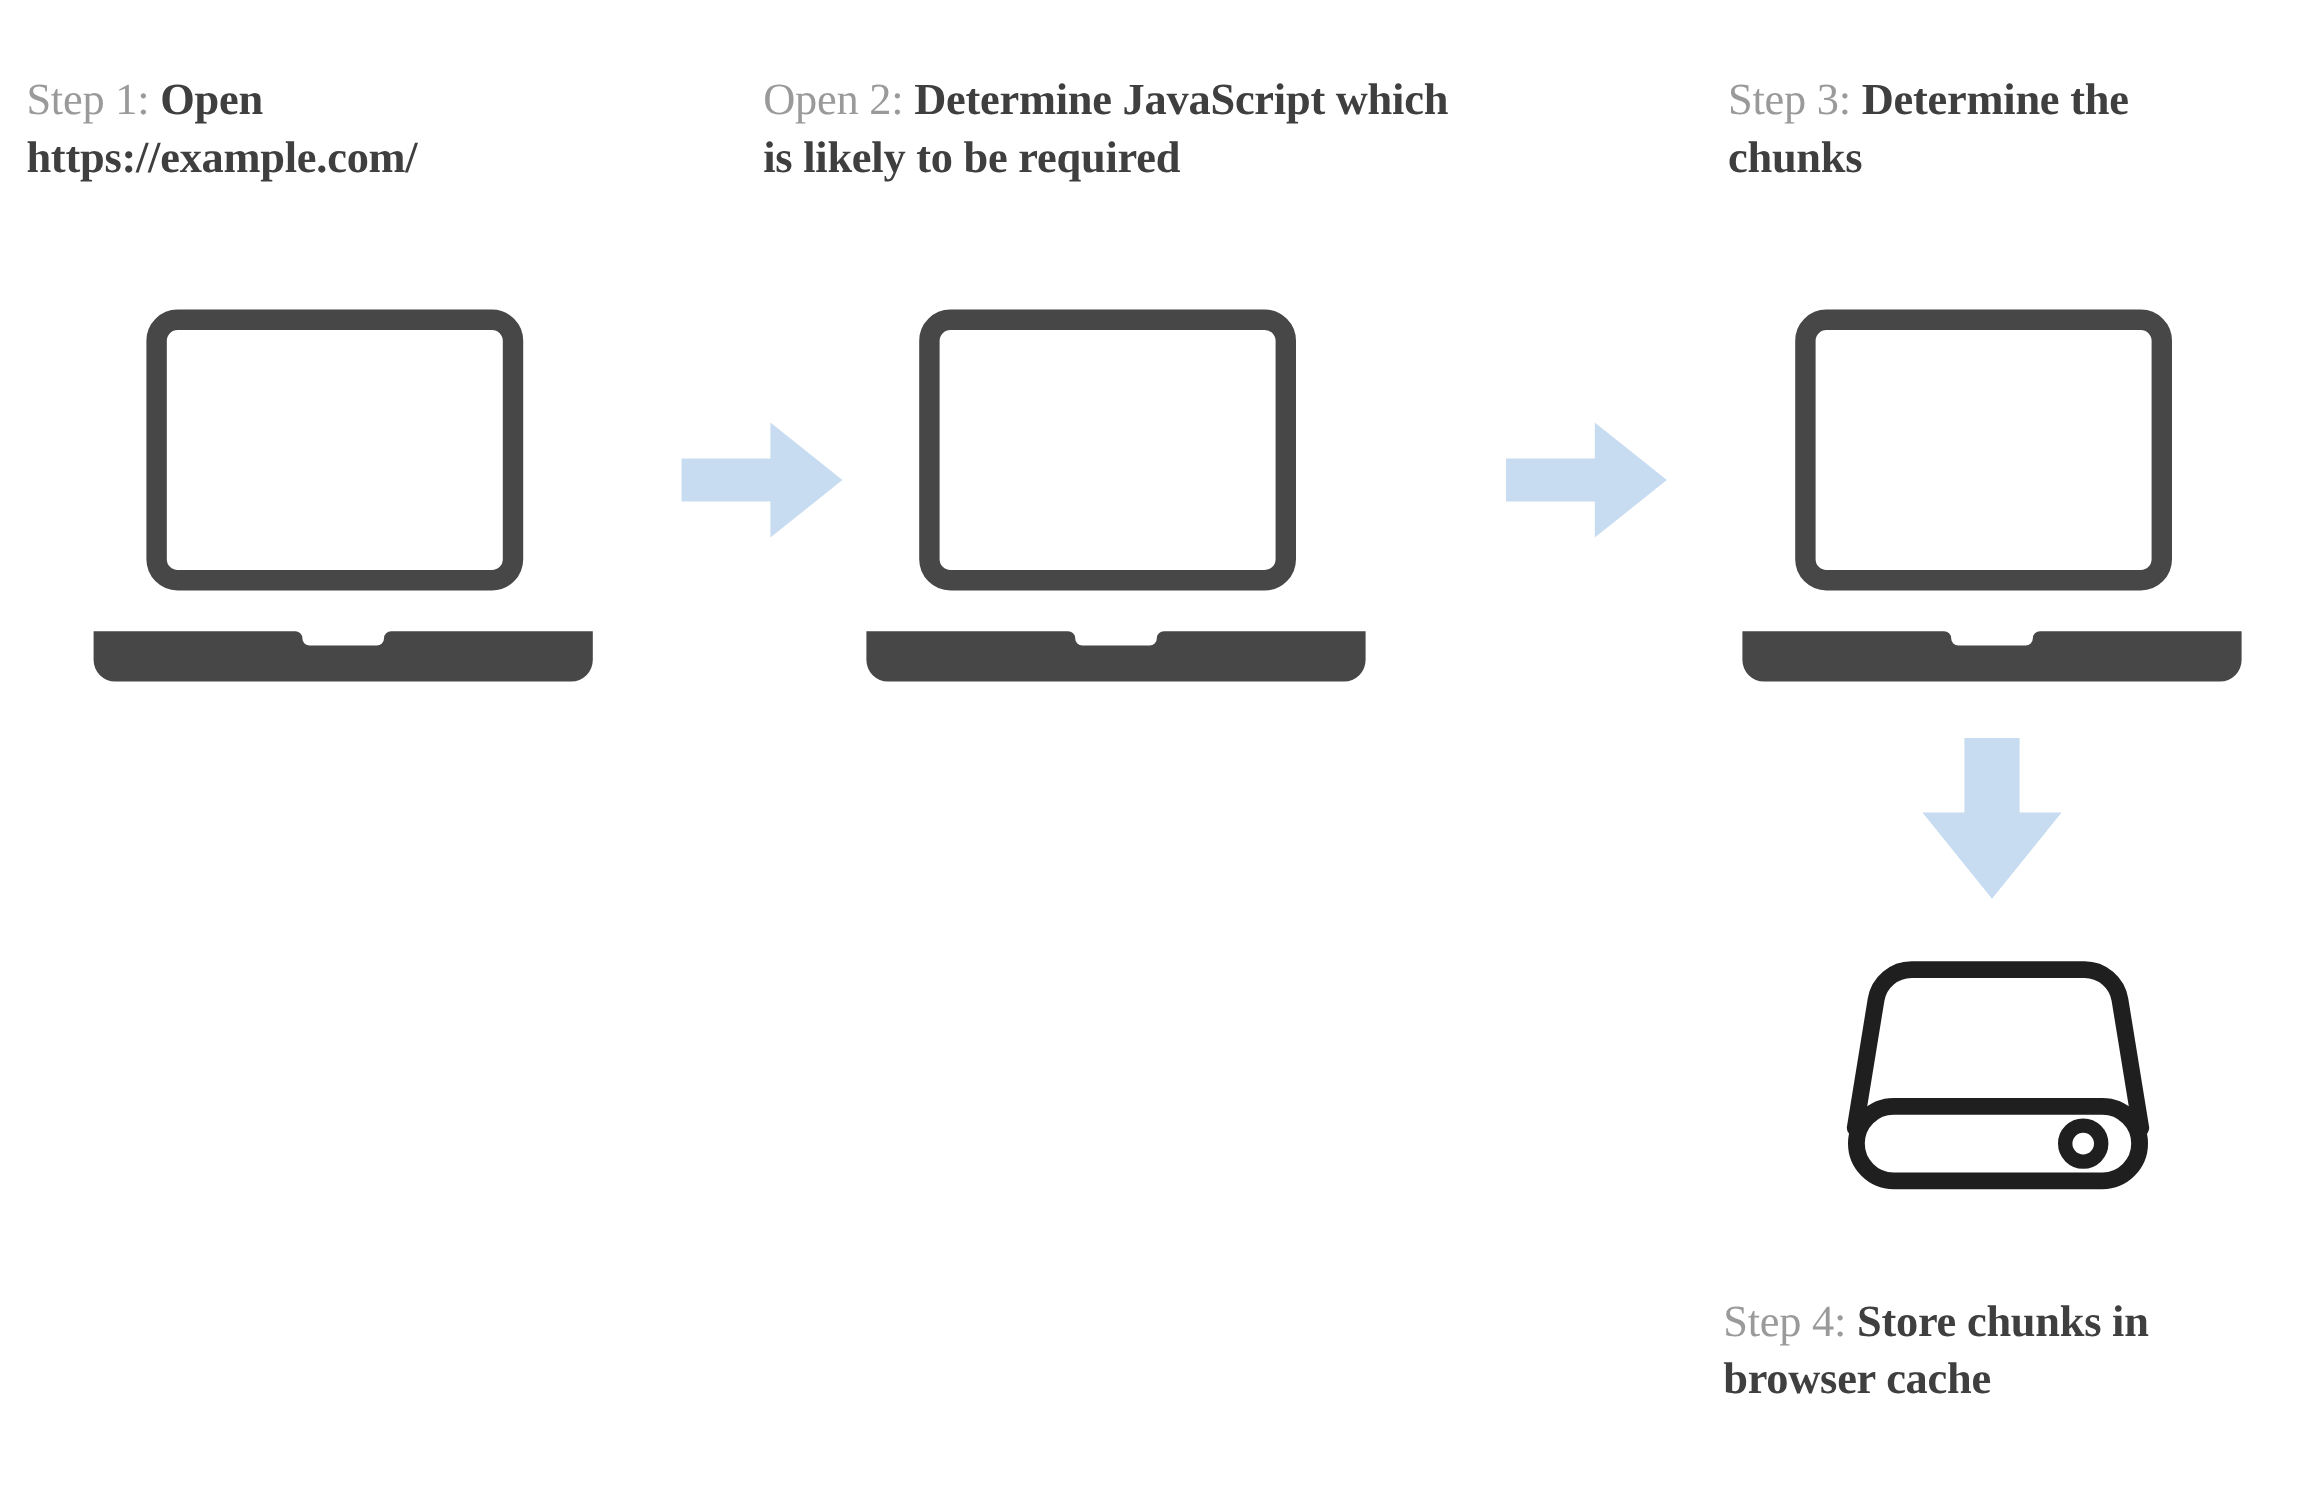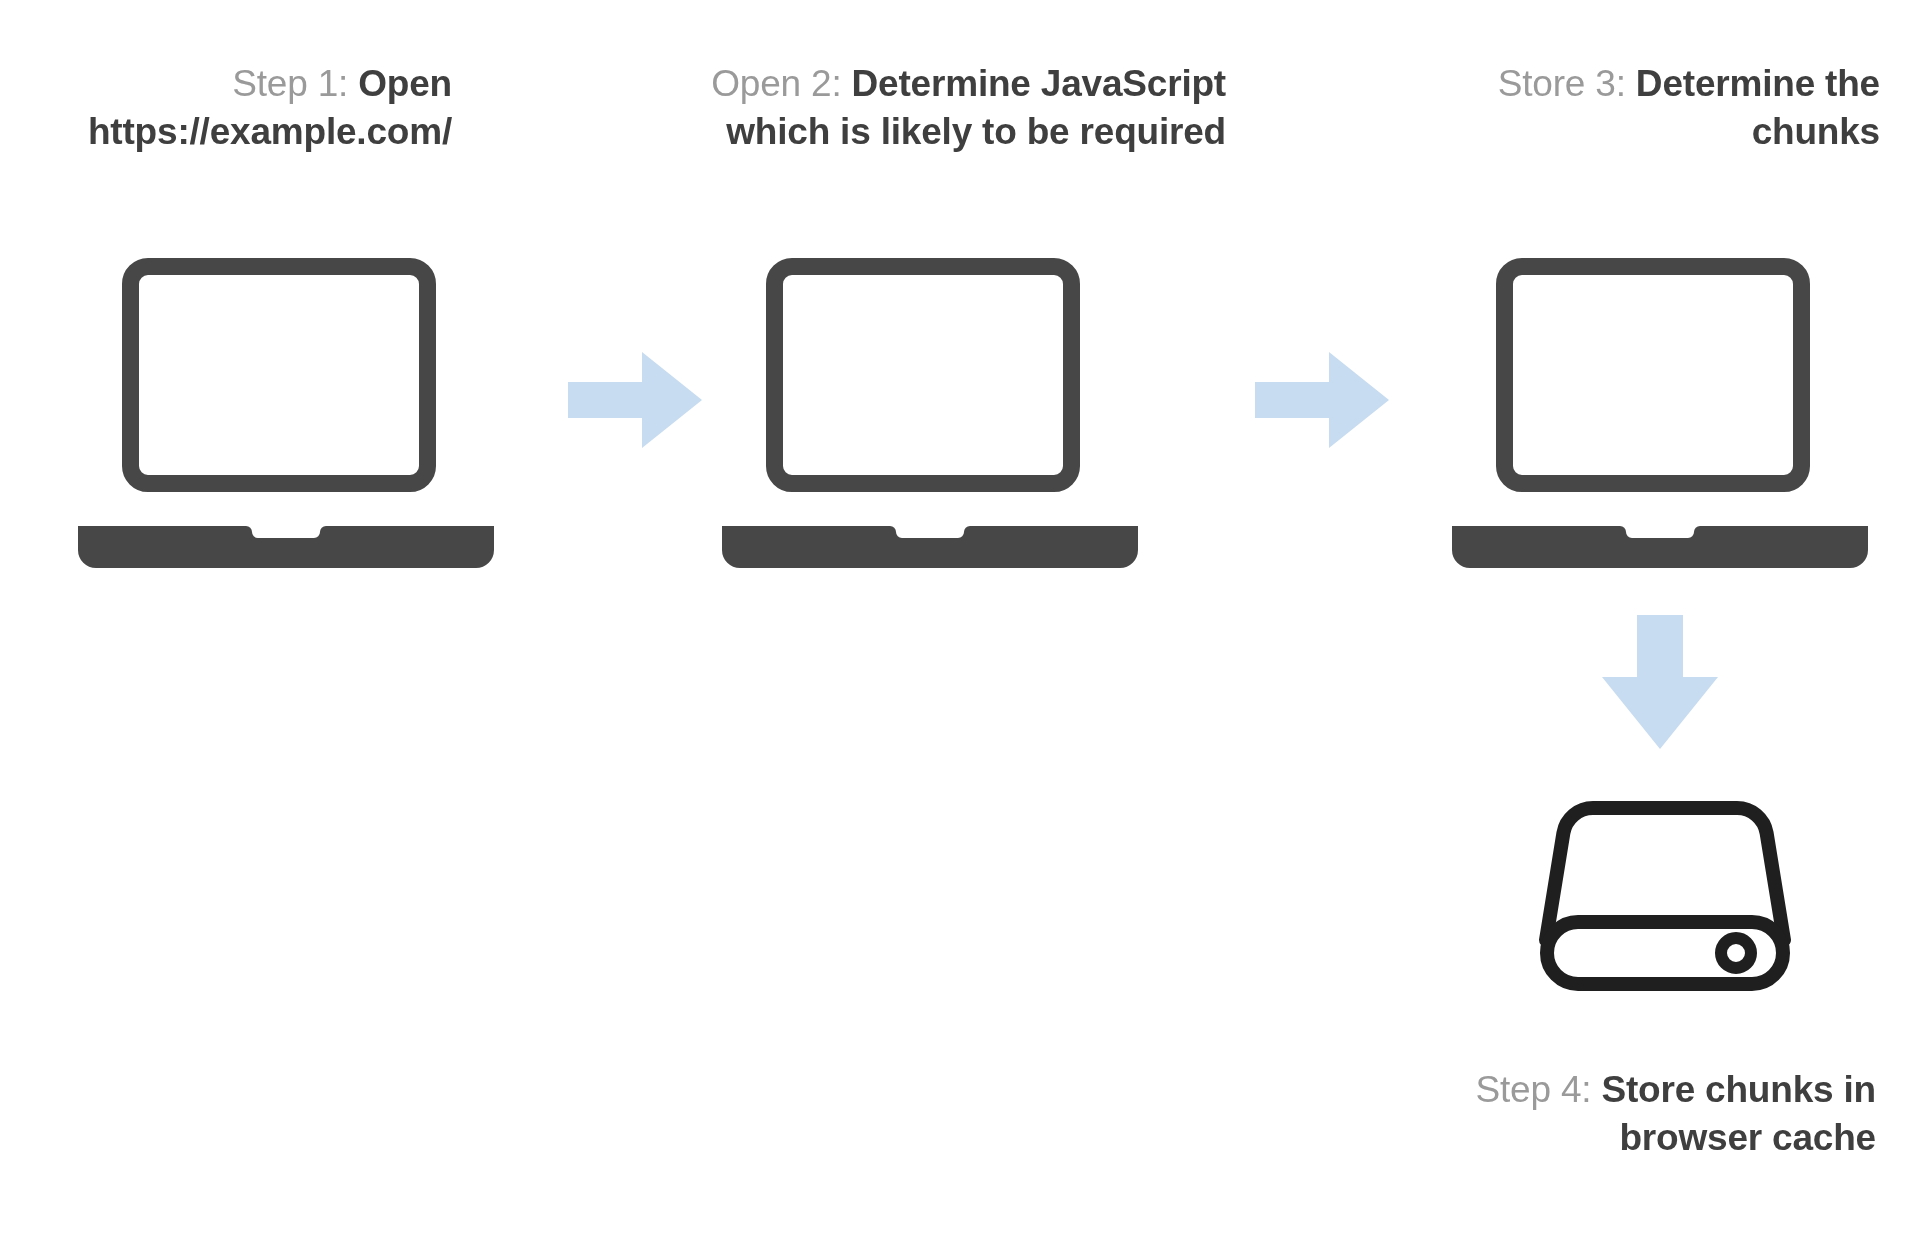--- a/index.html
+++ b/index.html
@@ -18,25 +18,26 @@
   #canvas {
     position: relative;
     width: 1916px;
     height: 1238px;
     background: #ffffff;
   }
 
   
   .caption {
     position: absolute;
-    text-align: right;
+    text-align: left;
     line-height: 1.30;
     font-size: 37px;
     letter-spacing: -0.2px;
     color: #3f3f3f;
+    font-family: Liberation Serif, serif;
   }
   .caption .step-label {
     color: #9a9a9a;
     font-weight: 400;
   }
   .caption .step-title {
     color: #3f3f3f;
     font-weight: bold;
   }
 
@@ -136,21 +137,21 @@
   </div>
 
   <div class="arrow-right" style="left:1255px; top:352px;">
     <svg viewBox="0 0 134 96" width="134" height="96" aria-hidden="true">
       <path d="M0 30 H74 V0 L134 48 L74 96 V66 H0 Z" fill="#c7dcf0"></path>
     </svg>
   </div>
 
   <div class="step-col" style="left:1440px; top:60px; width:440px;">
     <div class="caption" style="left:0; top:0; width:440px;">
-      <span class="step-label">Store 3:</span>
+      <span class="step-label">Step 3:</span>
       <span class="step-title">Determine the chunks</span>
     </div>
   </div>
 
   <div class="laptop" style="left:1452px; top:258px; position:absolute;">
     <div class="lid"></div>
     <div class="base">
       <svg viewBox="0 0 416 44" width="416" height="44" aria-hidden="true">
         <path d="M0 2 H168 a6 6 0 0 1 6 6 a6 6 0 0 0 6 6 H236 a6 6 0 0 0 6 -6 a6 6 0 0 1 6 -6 H416 V26 a18 18 0 0 1 -18 18 H18 A18 18 0 0 1 0 26 Z" fill="#474747"></path>
       </svg>
@@ -168,19 +169,19 @@
 
       <path d="M53 16 H197 a30 30 0 0 1 29.6 25 L244 148 H6 L23.4 41 A30 30 0 0 1 53 16 Z" fill="#ffffff" stroke="#1f1f1f" stroke-width="14" stroke-linejoin="round"></path>
 
       <rect x="7" y="130" width="236" height="62" rx="31" ry="31" fill="#ffffff" stroke="#1f1f1f" stroke-width="14"></rect>
 
       <circle cx="196" cy="161" r="15" fill="#ffffff" stroke="#1f1f1f" stroke-width="12"></circle>
     </svg>
   </div>
 
   <div class="step-col" style="left:1436px; top:1066px; width:440px;">
-    <div class="caption" style="left:0; top:0; width:440px;">
+    <div class="caption" style="left:0; top:12px; width:440px;">
       <span class="step-label">Step 4:</span>
       <span class="step-title">Store chunks in browser cache</span>
     </div>
   </div>
 
 </div>
 
 </body></html>

